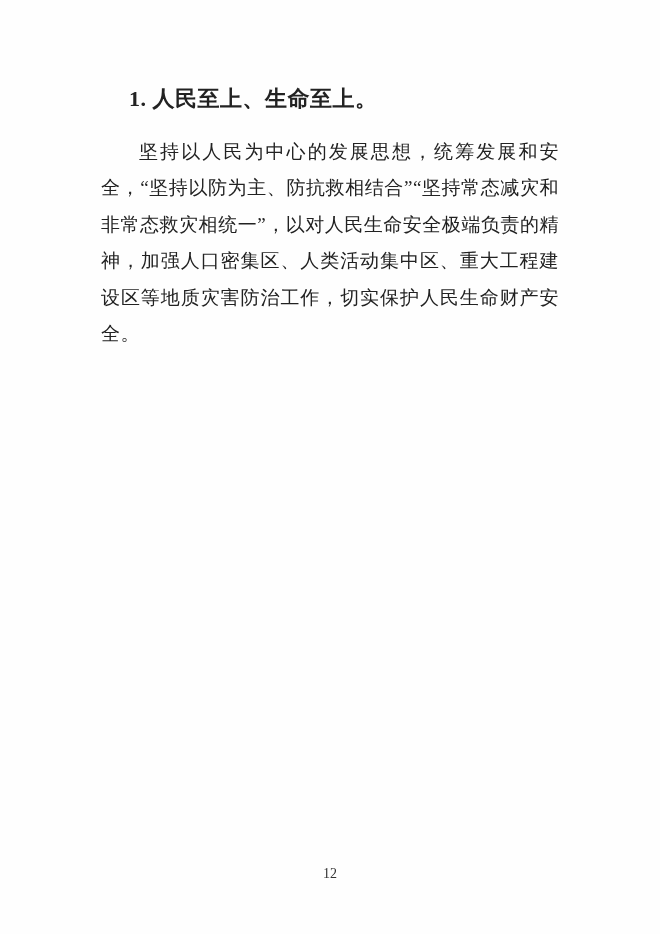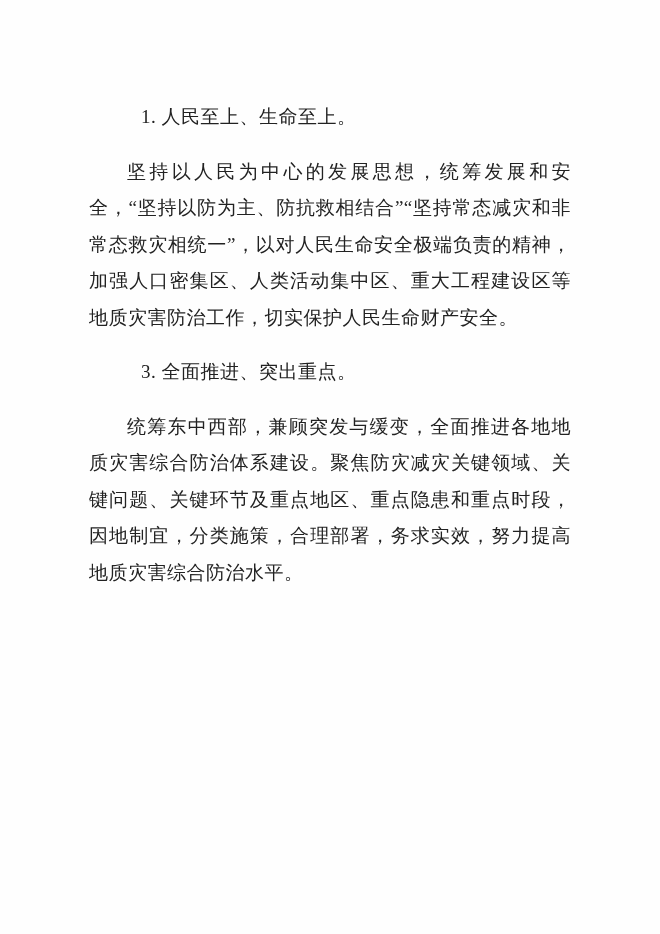--- a/index.html
+++ b/index.html
@@ -16,32 +16,32 @@
     box-sizing: border-box;
     padding: 81px 85px 0 85px;
     font-family: "Liberation Serif", "DejaVu Serif", serif;
     color: #222222;
     overflow: hidden;
   }
   .doc-body {
     width: 490px;
   }
   .section-heading {
-    font-size: 19px;
+    font-size: 22px;
     line-height: 36.5px;
-    font-weight: normal;
+    font-weight: bold;
     text-indent: 2em;
-    margin: 18px;
+    margin: 0;
     letter-spacing: 0.5px;
   }
   .section-paragraph {
     font-size: 19px;
     line-height: 36.5px;
     text-indent: 2em;
-    margin: 4px;
+    margin: 16px;
     text-align: justify;
     text-justify: inter-ideograph;
     letter-spacing: 0.5px;
   }
   .page-number {
     position: absolute;
     bottom: 52px;
     left: 0;
     width: 100%;
     text-align: center;
@@ -54,21 +54,18 @@
 
 <div class="document-page">
   <div class="doc-body">
 
     <div>
       <p class="section-heading">1. 人民至上、生命至上。</p>
       <p class="section-paragraph">坚持以人民为中心的发展思想，统筹发展和安全，“坚持以防为主、防抗救相结合”“坚持常态减灾和非常态救灾相统一”，以对人民生命安全极端负责的精神，加强人口密集区、人类活动集中区、重大工程建设区等地质灾害防治工作，切实保护人民生命财产安全。</p>
     </div>
 
 
-    <div>
-      <p class="section-heading">3. 全面推进、突出重点。</p>
-      <p class="section-paragraph">统筹东中西部，兼顾突发与缓变，全面推进各地地质灾害综合防治体系建设。聚焦防灾减灾关键领域、关键问题、关键环节及重点地区、重点隐患和重点时段，因地制宜，分类施策，合理部署，务求实效，努力提高地质灾害综合防治水平。</p>
-    </div>
 
 
   </div>
 
+  <div class="page-number">12</div>
 </div>
 
 </body></html>

